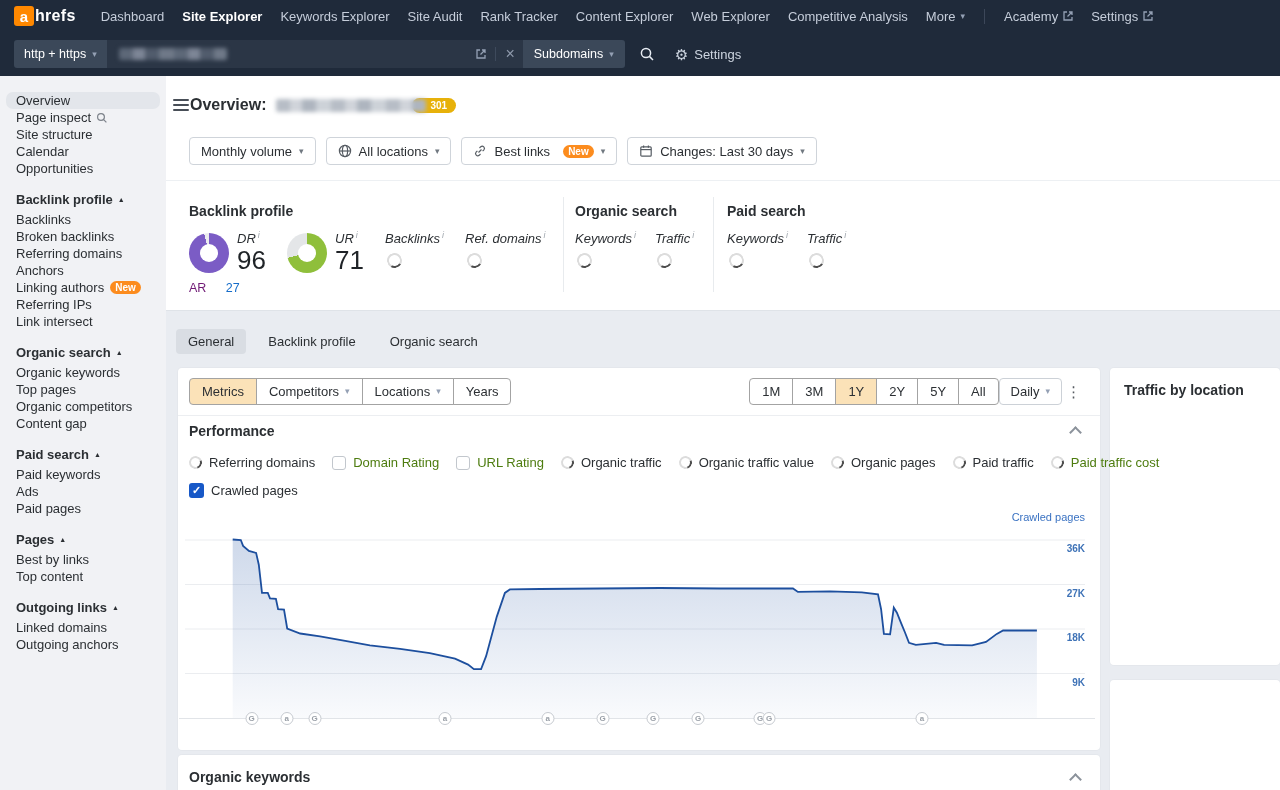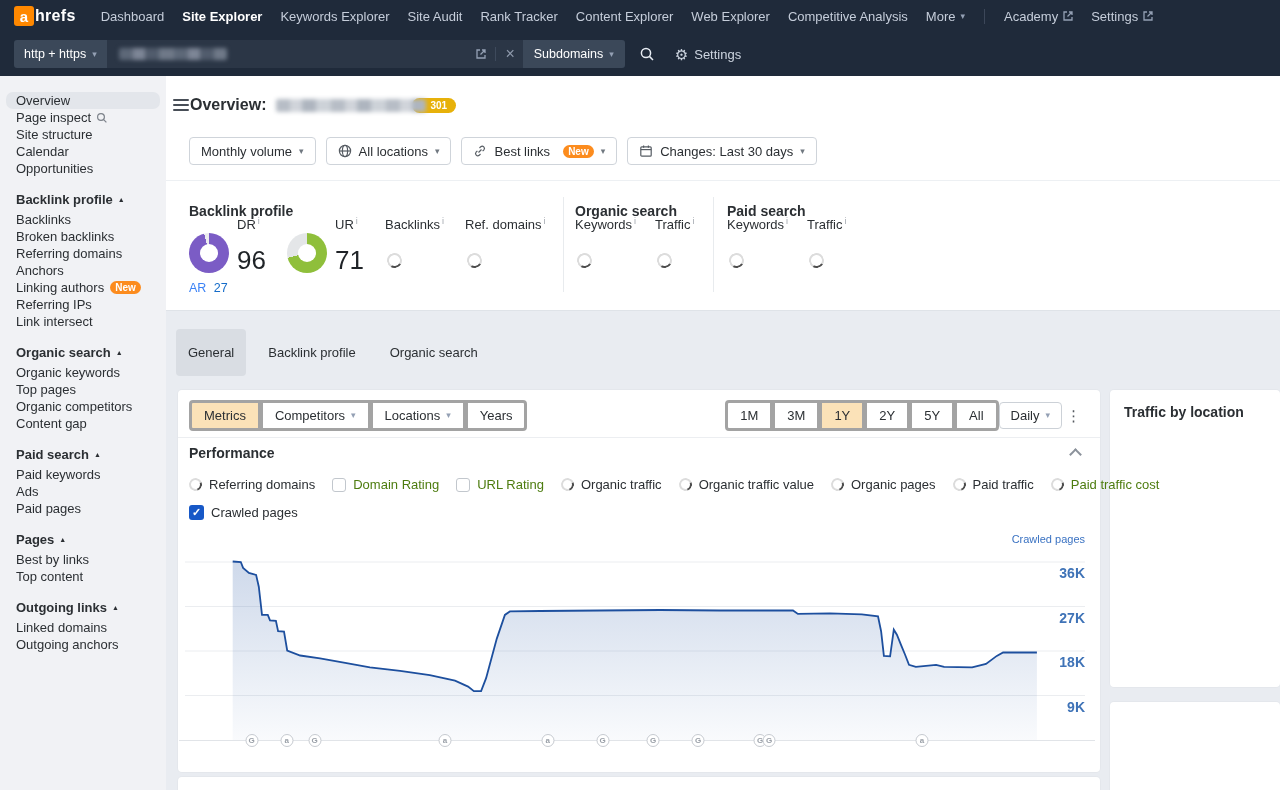--- a/index.html
+++ b/index.html
@@ -55,44 +55,44 @@
   .f-btn { height:28px; border:1px solid #cfd4da; border-radius:4px; background:#fff; display:flex; align-items:center; gap:7px; padding:0 11px; cursor:pointer; font-size:13px; }
   .f-btn .caret { color:#707880; }
   .f-ico { display:flex; }
   .f-ico svg { stroke:#565c63; fill:none; stroke-width:1.2; }
 
   
   .summary { position:relative; height:130px; border-top:1px solid #edf0f3; }
   .v-div { position:absolute; top:16px; bottom:18px; width:1px; background:#e8ebee; }
   .sum-sec { position:absolute; top:0; height:100%; }
   .sum-title { position:absolute; top:22px; left:0; font-size:14px; font-weight:700; }
-  .m-label { position:absolute; top:35px; font-size:13px; color:#2b2f33; white-space:nowrap; }
+  .m-label { position:absolute; top:49px; font-size:13px; color:#2b2f33; white-space:nowrap;font-style:italic; }
   .sup-i { color:#a3a9b0; font-size:9px; vertical-align:super; margin-left:2px; }
   .donut { position:absolute; width:40px; height:40px; border-radius:50%; }
   .donut::after { content:""; position:absolute; inset:11px; background:#fff; border-radius:50%; }
   .donut-val { position:absolute; top:64px; font-size:26px; color:#1f2327; }
   .spinner { position:absolute; width:15px; height:15px; border-radius:50%; border:2px solid #dcdcdc; border-bottom-color:#4d4d4d; transform:rotate(-15deg); }
   .ar-row { position:absolute; top:100px; left:0; font-size:12.5px; }
-  .ar-lbl { color:#3b82f6; }
-  .ar-val { color:#156cc9; margin-left:4px; cursor:pointer; }
+  .ar-lbl { color:#701a75; }
+  .ar-val { color:#156cc9; margin-left:16px; cursor:pointer; }
 
   
   .band { position:relative; background:#e9ecf1; height:480px; border-top:1px solid #dfe3e8; }
   .tabs-row { display:flex; gap:10px; padding:18px 0 0 10px; }
-  .tab { padding:16px 12px; border-radius:4px; cursor:pointer; }
+  .tab { padding:5px 12px; border-radius:4px; cursor:pointer; }
   .tab.active { background:#d9dde3; }
 
   .cards-row { display:flex; align-items:flex-start; margin-top:14px; }
   .main-col { width:922px; margin-left:12px; }
   .card { background:#fff; border-radius:4px; box-shadow:0 0 0 1px rgba(0,0,0,0.02); }
   .main-card { position:relative; height:382px; width:922px; }
 
   .toolbar { position:absolute; top:10px; left:11px; right:15px; display:flex; justify-content:space-between; align-items:center; }
   .seg-group { display:inline-flex; }
-  .seg { border:3px solid #a3a3a3; background:#fff; padding:5px 12px; font-size:13px; margin-left:-1px; cursor:pointer; display:flex; align-items:center; gap:6px; white-space:nowrap; }
+  .seg { border:1px solid #a3a3a3; background:#fff; padding:5px 12px; font-size:13px; margin-left:-1px; cursor:pointer; display:flex; align-items:center; gap:6px; white-space:nowrap; }
   .seg:first-child { border-radius:4px 0 0 4px; margin-left:0; }
   .seg:last-child { border-radius:0 4px 4px 0; }
   .seg.active-orange { background:#fbe2b8; }
   .tb-right { display:flex; align-items:center; gap:0; }
   .daily-btn { border:1px solid #ccd1d7; border-radius:4px; background:#fff; padding:5px 11px; display:flex; align-items:center; gap:6px; cursor:pointer; }
   .dots { font-size:15px; color:#555a60; cursor:pointer; padding:0 4px; letter-spacing:0; }
 
   .card-hr { position:absolute; top:47px; left:0; right:0; height:1px; background:#eceef1; }
   .perf-title { position:absolute; top:55px; left:11px; font-size:14px; font-weight:700; }
   .chev-up { position:absolute; width:9px; height:9px; border-left:2px solid #8b929b; border-top:2px solid #8b929b; transform:rotate(45deg); cursor:pointer; }
@@ -101,21 +101,21 @@
   .metric-row { position:absolute; top:87px; left:11px; display:flex; align-items:center; gap:17px; }
   .metric { display:flex; align-items:center; gap:7px; cursor:pointer; white-space:nowrap; }
   .metric .spin { width:13px; height:13px; border-radius:50%; border:2px solid #dcdcdc; border-right-color:#4d4d4d; transform:rotate(25deg); }
   .metric .cb { width:14px; height:14px; border:1.5px solid #c2c7cd; border-radius:3px; background:#fff; }
   .muted { color:#4d7c0f; }
   .crawled-row { position:absolute; top:115px; left:11px; display:flex; align-items:center; gap:7px; cursor:pointer; }
   .cb-checked { width:15px; height:15px; background:#1758c7; border-radius:3px; color:#fff; font-size:11px; font-weight:700; display:flex; align-items:center; justify-content:center; line-height:1; }
 
   .chart-legend { position:absolute; top:143px; right:15px; font-size:11px; color:#3a72c2; cursor:pointer; }
   .chart-wrap { position:absolute; left:7px; top:167px; width:900px; height:183px; }
-  .ylab { position:absolute; right:15px; font-size:14px; font-weight:700; color:#3f73b7; }
+  .ylab { position:absolute; right:15px; font-size:10px; font-weight:700; color:#3f73b7; }
   .marker-row { position:absolute; left:7px; top:344px; width:900px; height:13px; }
   .marker-row::before { content:""; position:absolute; left:-6px; right:-10px; top:6px; height:1px; background:#e1e4e8; }
   .ax-marker { position:absolute; top:0; transform:translateX(-50%); width:13px; height:13px; border-radius:50%; background:#fff; border:1px solid #c6cad0; color:#9aa0a8; font-size:8px; font-weight:700; text-align:center; line-height:11px; cursor:pointer; }
   .dates-row { position:absolute; left:7px; top:358px; width:900px; height:14px; }
   .xtick { position:absolute; transform:translateX(-50%); font-size:11px; color:#99a1aa; white-space:nowrap; }
   .zero-lab { position:absolute; right:-13px; top:0; font-size:11px; font-weight:700; color:#1f6fc4; }
 
   .bottom-card { margin-top:5px; height:60px; position:relative; padding:14px 11px; }
   .bottom-title { font-size:14px; font-weight:700; }
   .bottom-chev { top:20px; right:20px; }

